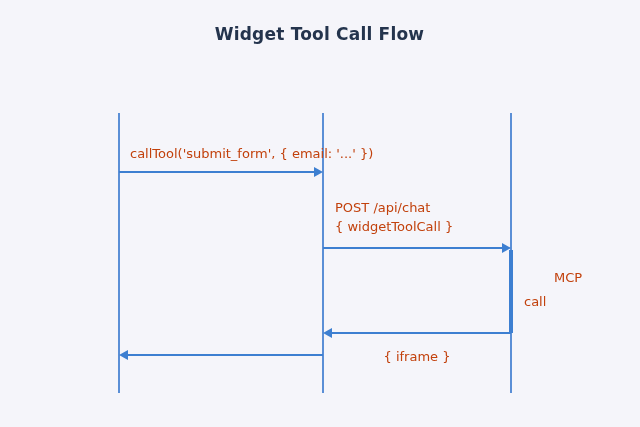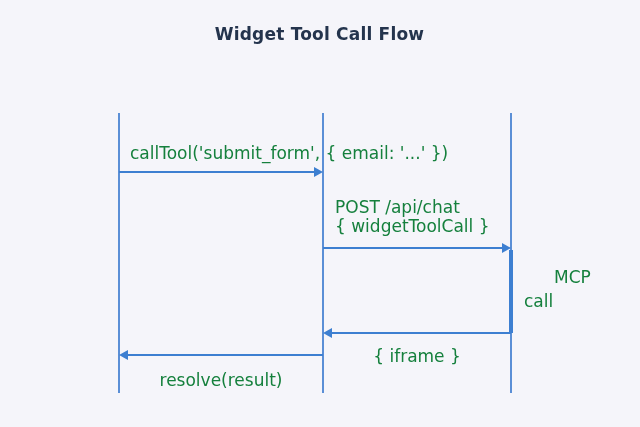--- a/index.html
+++ b/index.html
@@ -62,22 +62,22 @@
     border-bottom: 5px solid transparent;
   }
   .msg-arrowhead.to-right {
     border-left: 9px solid #3d7fd1;
   }
   .msg-arrowhead.to-left {
     border-right: 9px solid #3d7fd1;
   }
   .msg-label {
     position: absolute;
-    font-size: 17px;
-    color: #15803d;
+    font-size: 13px;
+    color: #c2410c;
     white-space: nowrap;
     line-height: 19px;
   }
   .msg-label.align-center {
     transform: translateX(-50%);
     text-align: center;
   }
   .msg-label.align-left {
     text-align: left;
   }
@@ -107,15 +107,14 @@
 
   <div class="msg-label align-left" style="left:524px; top:268px;margin-left:30px;">MCP</div>
   <div class="msg-label align-left" style="left:524px; top:292px;">call</div>
 
   <div class="msg-line" style="left:332px; top:332px; width:179px;"></div>
   <div class="msg-arrowhead to-left" style="left:323px; top:328px;"></div>
   <div class="msg-label align-center" style="left:417px; top:347px;">{ iframe }</div>
 
   <div class="msg-line" style="left:128px; top:354px; width:195px;"></div>
   <div class="msg-arrowhead to-left" style="left:119px; top:350px;"></div>
-  <div class="msg-label align-center" style="left:221px; top:371px;">resolve(result)</div>
 
 </div>
 
 </body></html>

